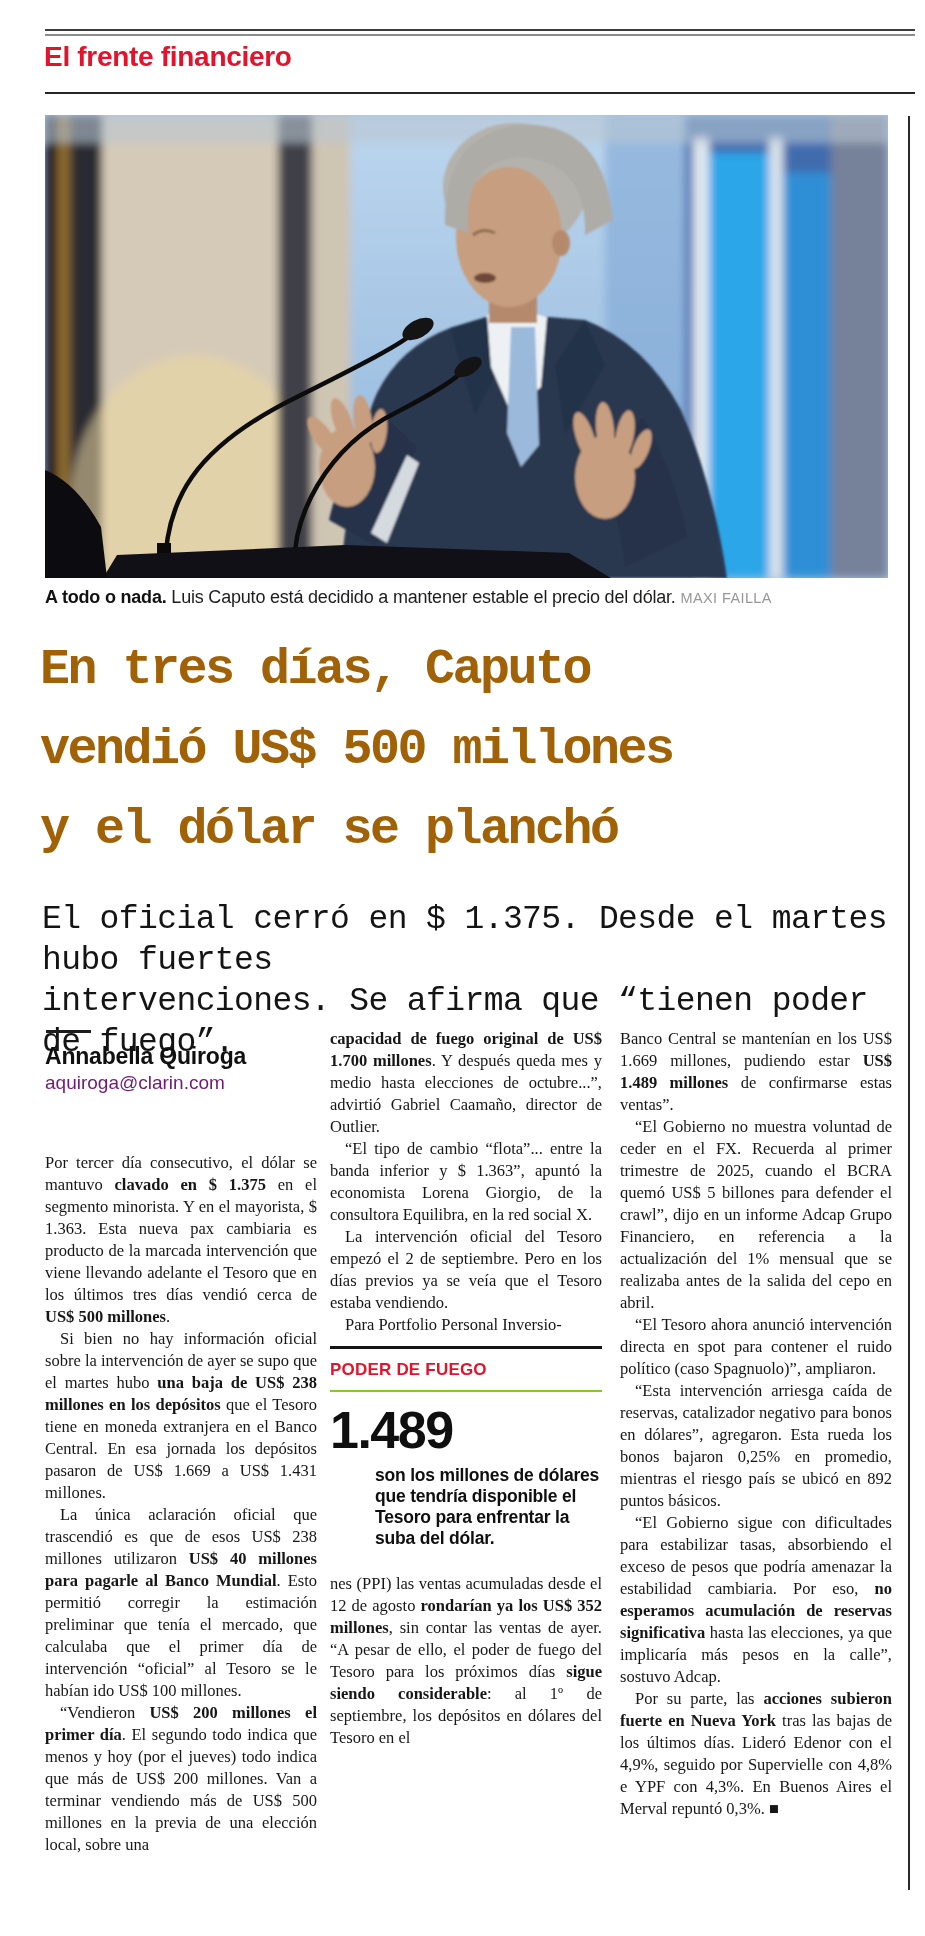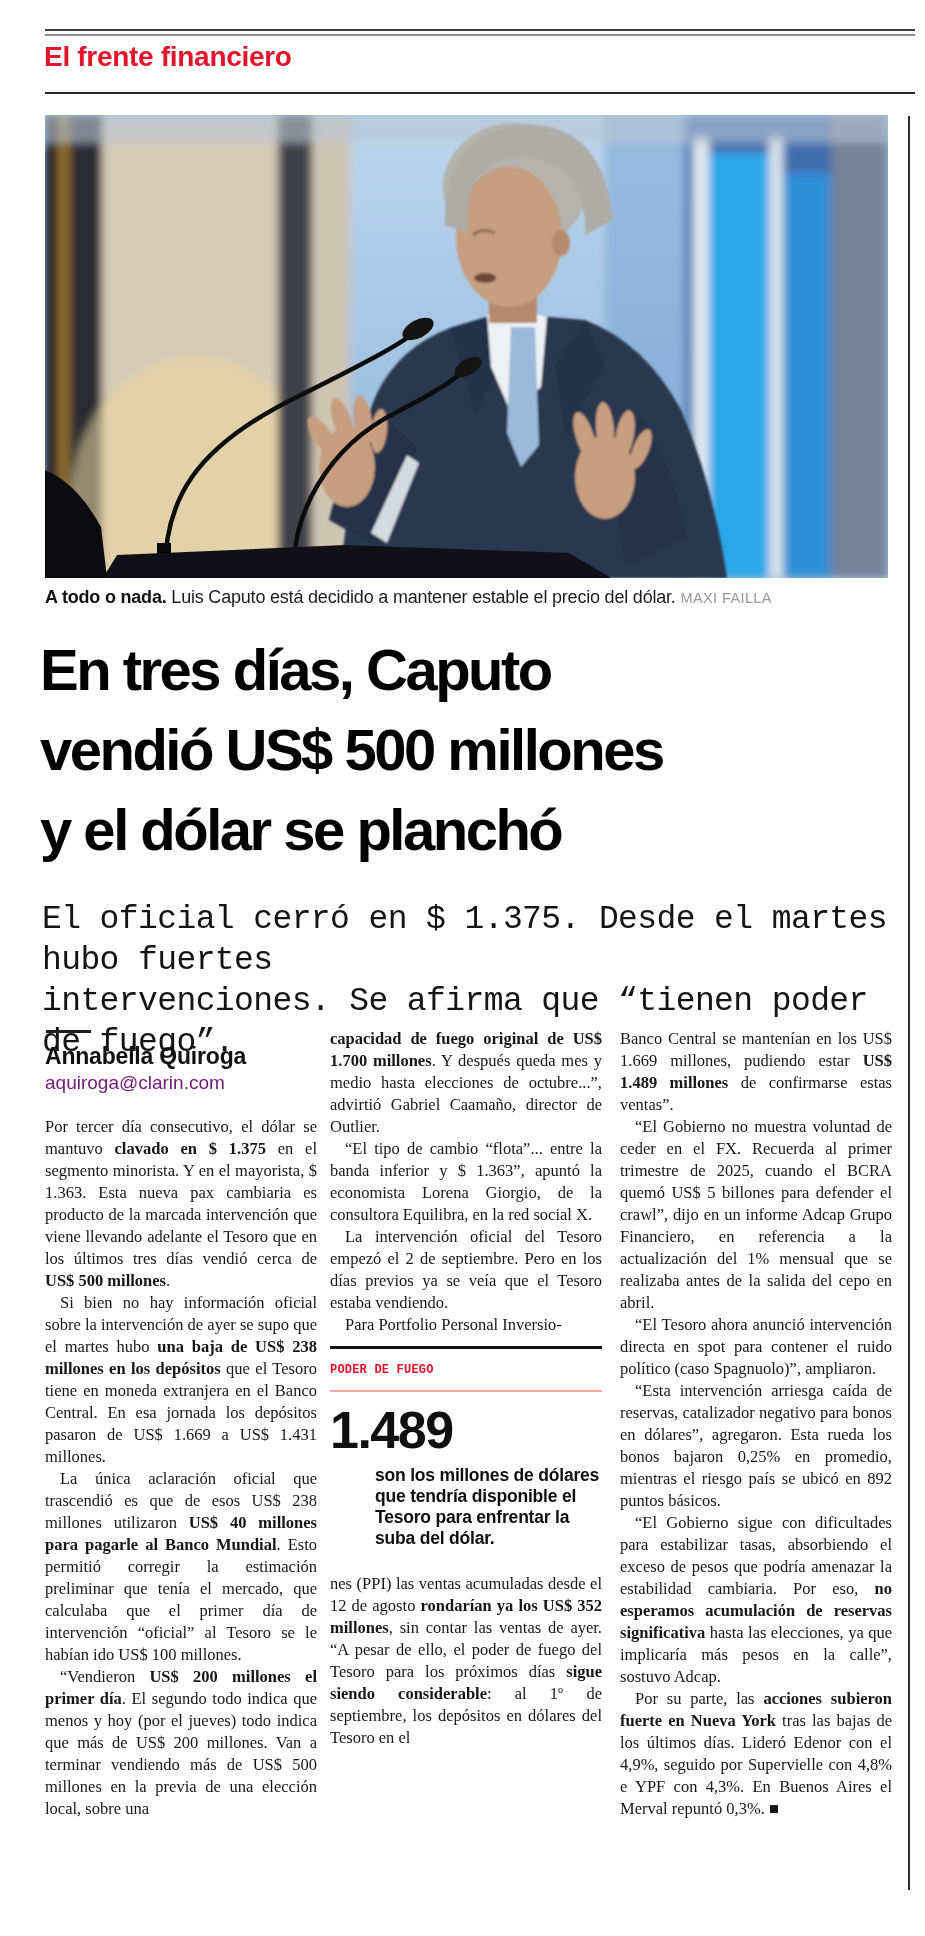--- a/index.html
+++ b/index.html
@@ -15,43 +15,43 @@
   .kicker{left:44px; top:41px; font-size:28px; font-weight:bold; color:var(--red); letter-spacing:-0.3px;}
   .kicker-rule{left:45px; top:92px; width:870px; height:2px; background:#262626;}
 
   .photo{left:45px; top:115px; width:843px; height:463px; overflow:hidden; background:#a9c6e3;}
   .photo svg{display:block;}
 
   .caption{left:45px; top:587px; width:850px; font-size:18px; color:#1d1d1d; letter-spacing:-0.2px;}
   .cap-lead{font-weight:bold; color:#111;}
   .cap-credit{color:#979797; font-size:14.5px; letter-spacing:0.4px;}
 
-  .headline{left:40px; top:630px; width:872px; font-family:Liberation Sans, sans-serif;
-    font-weight:bold; font-size:58px; line-height:80px; letter-spacing:-2.5px; color:#000000;}
+  .headline{left:40px; top:630px; width:872px; font-family:Liberation Mono, monospace;
+    font-weight:bold; font-size:50px; line-height:80px; letter-spacing:-2.5px; color:#a16207;}
   .deck{left:42px; top:899px; width:872px; font-family:Liberation Mono, monospace;
     font-size:33px; line-height:41px; letter-spacing:-0.6px; color:#141414;}
 
   .byline-rule{left:46px; top:1030px; width:45px; height:3px; background:#1d1d1d;}
   .author{left:45px; top:1043px; font-size:23px; font-weight:bold; letter-spacing:-0.2px; color:#101010;}
   .email{left:45px; top:1072px; font-size:19px; color:#701a75;}
 
   .bodycol{position:absolute; width:272px; font-family:"Liberation Serif", serif;
     font-size:16.5px; line-height:22px; color:var(--ink); text-align:justify;
     hyphens:auto; -webkit-hyphens:auto; overflow:hidden;}
-  .col1{left:45px;  top:1116px; height:782px;}
+  .col1{left:45px;  top:1152px; height:782px;}
   .col2{left:330px; top:1028px; height:872px;}
   .col3{left:620px; top:1028px; height:872px;}
   .bodycol p{margin:0; padding:0;}
   .bodycol p.ind{text-indent:15px;}
   .bodycol b{font-weight:bold;}
 
   .factbox{margin:10px 0 24px 0; text-align:left;}
-  .fb-label{font-family:Liberation Mono, monospace; font-weight:bold; font-size:12px;
+  .fb-label{font-family:Liberation Sans, sans-serif; font-weight:bold; font-size:17px;
     color:var(--red); letter-spacing:0.2px;
-    border-top:3px solid #141414; border-bottom:2px solid #fca5a5;
+    border-top:3px solid #141414; border-bottom:2px solid #84cc16;
     padding:10px 0 9px 0;}
   .fb-number{font-family:"Liberation Sans", sans-serif; font-weight:bold; font-size:52px;
     letter-spacing:-1.5px; color:#0f0f0f; margin-top:12px; line-height:52px;}
   .fb-caption{font-family:"Liberation Sans", sans-serif; font-weight:bold; font-size:17.5px;
     line-height:21px; color:#0f0f0f; margin-top:9px; letter-spacing:-0.2px;margin-left:45px;}
 
   .right-rule{left:908px; top:116px; width:2px; height:1774px; background:#2a2a2a;}
 </style>
 </head>
 <body>

